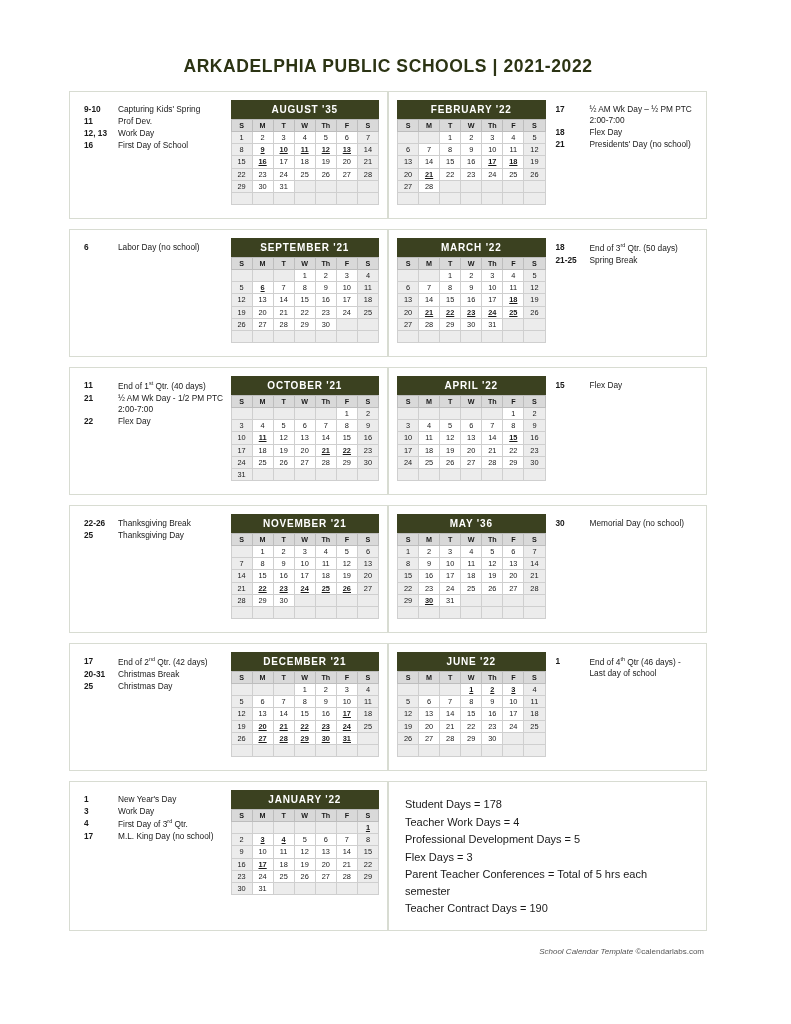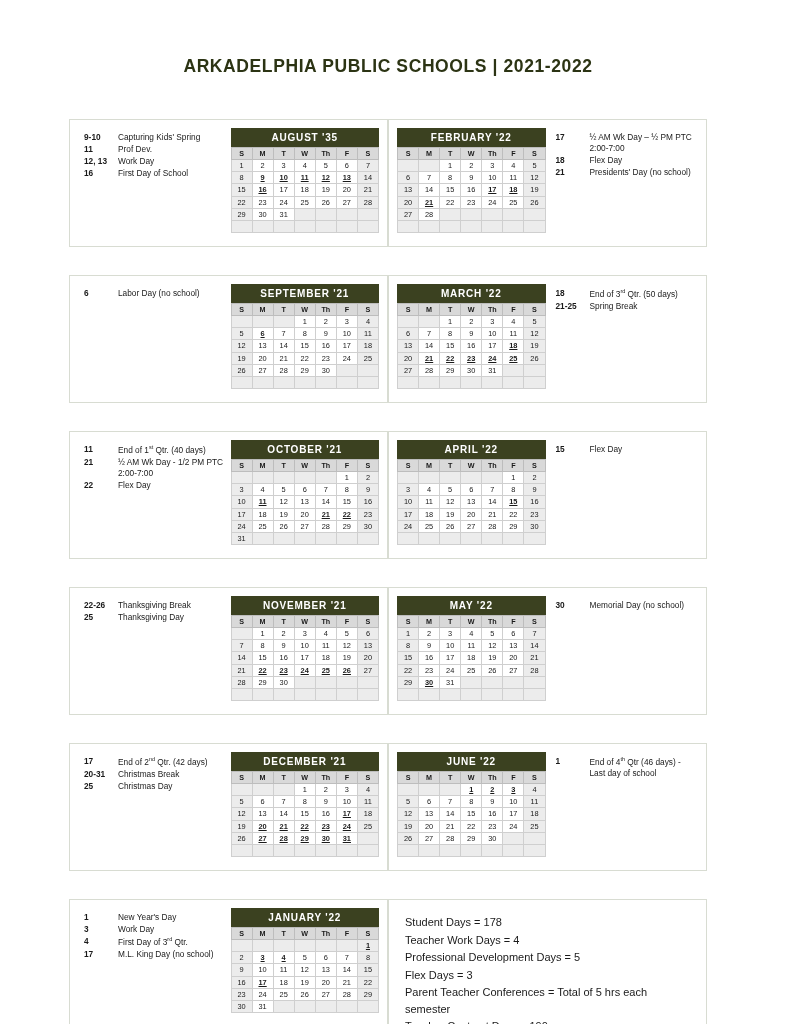--- a/index.html
+++ b/index.html
@@ -24,21 +24,20 @@
     padding-top: 44px;
     padding-bottom: 14px;
   }
   .rows {
     padding: 0 57px;
   }
   .row {
     display: flex;
     gap: 0;
     margin-bottom: 10px;
-    margin-top: 28px;
   }
   .panel {
     border: 1px solid #d8dcd2;
     background: #fff;
     flex: 1 1 0;
     display: flex;
     min-height: 128px;
     padding: 8px 6px 6px 6px;
   }
   .notes {
@@ -733,21 +732,21 @@
                   <td class="blank">&nbsp;</td>
                   <td class="blank">&nbsp;</td>
                   <td class="blank">&nbsp;</td>
                 </tr>
               </tbody>
             </table>
           </div>
       </div>
       <div class="panel">
         <div class="cal">
-            <div class="cal-head">MAY '22</div>
+            <div class="cal-head">MAY '36</div>
             <table class="grid">
               <thead>
                 <tr>
                   <th>S</th>
                   <th>M</th>
                   <th>T</th>
                   <th>W</th>
                   <th>Th</th>
                   <th>F</th>
                   <th>S</th>
@@ -1091,14 +1090,17 @@
             <div>Professional Development Days = 5</div>
             <div>Flex Days = 3</div>
             <div>Parent Teacher Conferences = Total of 5 hrs each semester</div>
             <div>Teacher Contract Days = 190</div>
           </div>
       </div>
     </div>
 
   </div>
 
+  <div class="footer">
+    <span>School Calendar Template </span><span class="brand">©calendarlabs.com</span>
+  </div>
 
 </div>
 
 </body></html>

